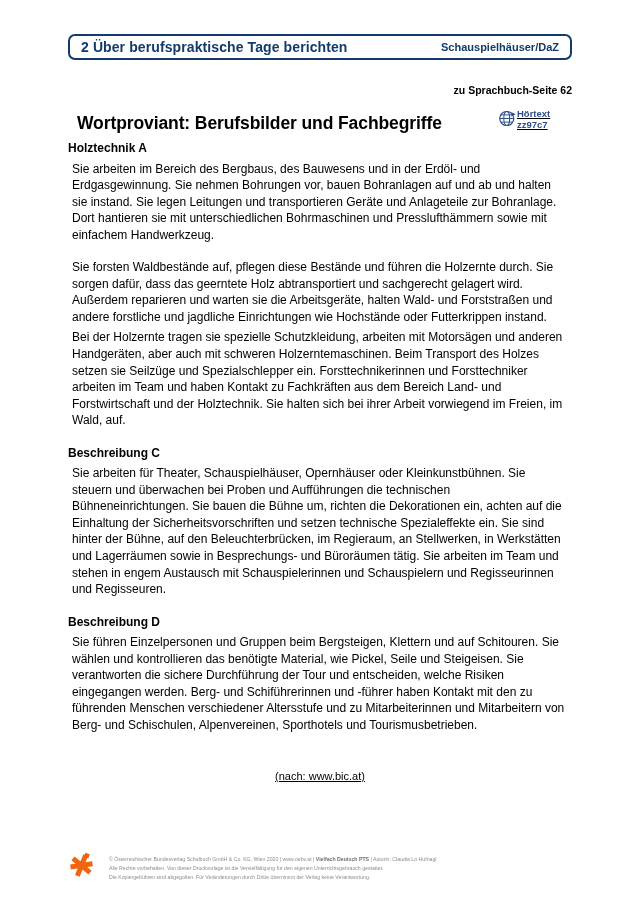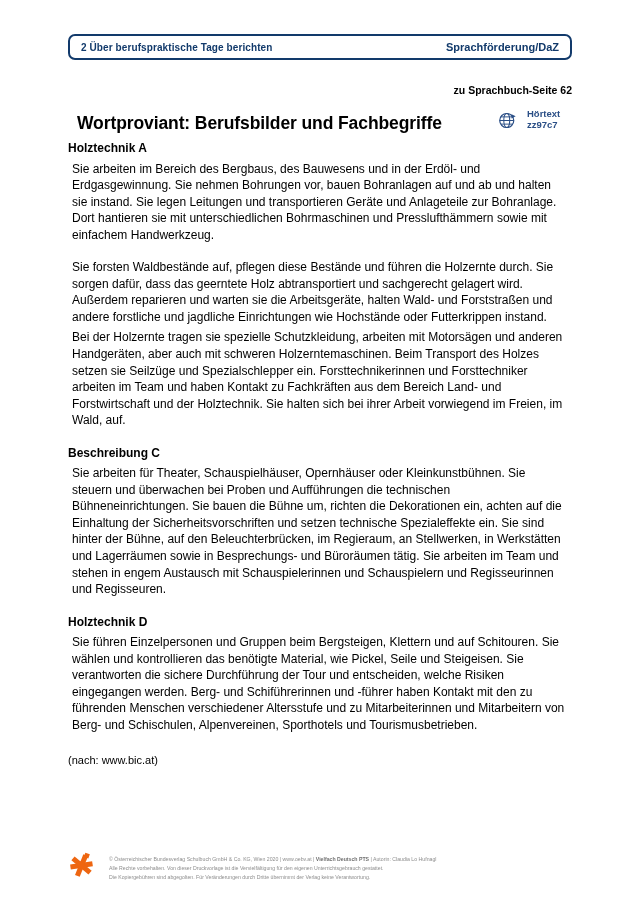--- a/index.html
+++ b/index.html
@@ -29,21 +29,21 @@
     height: 26px;
     box-sizing: border-box;
     border: 2px solid #123a6b;
     border-radius: 7px;
     display: flex;
     align-items: center;
     justify-content: space-between;
     padding: 0 11px;
   }
   .header-chapter {
-    font-size: 10px;
+    font-size: 14px;
     font-weight: bold;
     color: #123a6b;
     letter-spacing: 0.1px;
     white-space: nowrap;
   }
   .header-track {
     font-size: 11px;
     font-weight: bold;
     color: #123a6b;
     white-space: nowrap;
@@ -72,22 +72,23 @@
     white-space: nowrap;
     letter-spacing: -0.1px;
   }
 
   
   .audio-badge {
     position: absolute;
     left: 498px;
     top: 109px;
     display: flex;
-    align-items: flex-end;
-    gap: 10px;
+    align-items: flex-start;
+    gap: 0;
+    text-decoration: underline;
   }
   .audio-badge .globe-icon {
     width: 19px;
     height: 19px;
     flex: 0 0 auto;
     display: block;
   }
   .audio-labels {
     display: flex;
     flex-direction: column;
@@ -129,24 +130,25 @@
     color: #000;
     line-height: 1.38;
     margin: 4px;
     text-align: left;
   }
   .section-body + .section-body {
     margin-top: 0;
   }
 
   .source-line {
-    margin-top: 20px;
+    margin-top: 36px;
     font-size: 11px;
     color: #000;
-    text-align: left;
+    text-align: center;
+    text-decoration: underline;
   }
 
   
   .footer {
     position: absolute;
     left: 68px;
     top: 852px;
     width: 504px;
     display: flex;
     align-items: flex-start;
@@ -170,21 +172,21 @@
   }
   .footer-line { white-space: nowrap; display: block; }
 </style>
 </head>
 <body>
 
 <div class="page">
 
   <div class="header-bar">
     <span class="header-chapter">2 Über berufspraktische Tage berichten</span>
-    <span class="header-track">Sprachförderung/DaZ</span>
+    <span class="header-track">Schauspielhäuser/DaZ</span>
   </div>
 
   <div class="book-ref">zu Sprachbuch-Seite 62</div>
 
   <h1 class="title">Wortproviant: Berufsbilder und Fachbegriffe</h1>
 
   <div class="audio-badge">
     <svg class="globe-icon" viewBox="0 0 20 20">
       <circle cx="9.2" cy="10" r="7.4" fill="none" stroke="#2b4f86" stroke-width="1.25"></circle>
       <ellipse cx="9.2" cy="10" rx="3.1" ry="7.4" fill="none" stroke="#2b4f86" stroke-width="1.1"></ellipse>
@@ -210,21 +212,21 @@
       <p class="section-body">Sie forsten Waldbestände auf, pflegen diese Bestände und führen die Holzernte durch. Sie sorgen dafür, dass das geerntete Holz abtransportiert und sachgerecht gelagert wird. Außerdem reparieren und warten sie die Arbeitsgeräte, halten Wald- und Forststraßen und andere forstliche und jagdliche Einrichtungen wie Hochstände oder Futterkrippen instand.</p>
       <p class="section-body">Bei der Holzernte tragen sie spezielle Schutzkleidung, arbeiten mit Motorsägen und anderen Handgeräten, aber auch mit schweren Holzerntemaschinen. Beim Transport des Holzes setzen sie Seilzüge und Spezialschlepper ein. Forsttechnikerinnen und Forsttechniker arbeiten im Team und haben Kontakt zu Fachkräften aus dem Bereich Land- und Forstwirtschaft und der Holztechnik. Sie halten sich bei ihrer Arbeit vorwiegend im Freien, im Wald, auf.</p>
     </div>
 
     <div class="section">
       <p class="section-heading">Beschreibung C</p>
       <p class="section-body">Sie arbeiten für Theater, Schauspielhäuser, Opernhäuser oder Kleinkunstbühnen. Sie steuern und überwachen bei Proben und Aufführungen die technischen Bühneneinrichtungen. Sie bauen die Bühne um, richten die Dekorationen ein, achten auf die Einhaltung der Sicherheitsvorschriften und setzen technische Spezialeffekte ein. Sie sind hinter der Bühne, auf den Beleuchterbrücken, im Regieraum, an Stellwerken, in Werkstätten und Lagerräumen sowie in Besprechungs- und Büroräumen tätig. Sie arbeiten im Team und stehen in engem Austausch mit Schauspielerinnen und Schauspielern und Regisseurinnen und Regisseuren.</p>
     </div>
 
     <div class="section">
-      <p class="section-heading">Holztechnik D</p>
+      <p class="section-heading">Beschreibung D</p>
       <p class="section-body">Sie führen Einzelpersonen und Gruppen beim Bergsteigen, Klettern und auf Schitouren. Sie wählen und kontrollieren das benötigte Material, wie Pickel, Seile und Steigeisen. Sie verantworten die sichere Durchführung der Tour und entscheiden, welche Risiken eingegangen werden. Berg- und Schiführerinnen und -führer haben Kontakt mit den zu führenden Menschen verschiedener Altersstufe und zu Mitarbeiterinnen und Mitarbeitern von Berg- und Schischulen, Alpenvereinen, Sporthotels und Tourismusbetrieben.</p>
     </div>
 
     <div class="source-line">(nach: www.bic.at)</div>
   </div>
 
   <div class="footer">
     <svg class="footer-logo" viewBox="0 0 40 40">
       <rect x="15.5" y="14.0" width="9.5" height="11.5" fill="#ee6611"></rect>
       <rect x="3.5" y="16.0" width="33" height="7.5" fill="#ee6611" transform="rotate(-8 20 20)"></rect>

